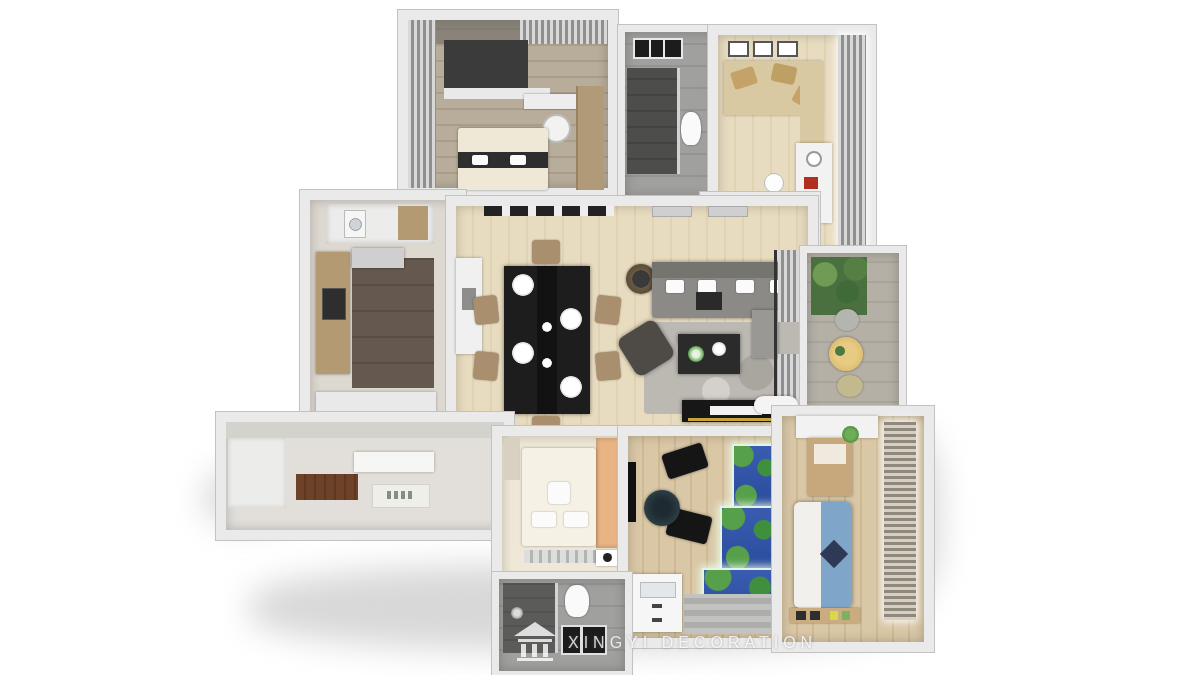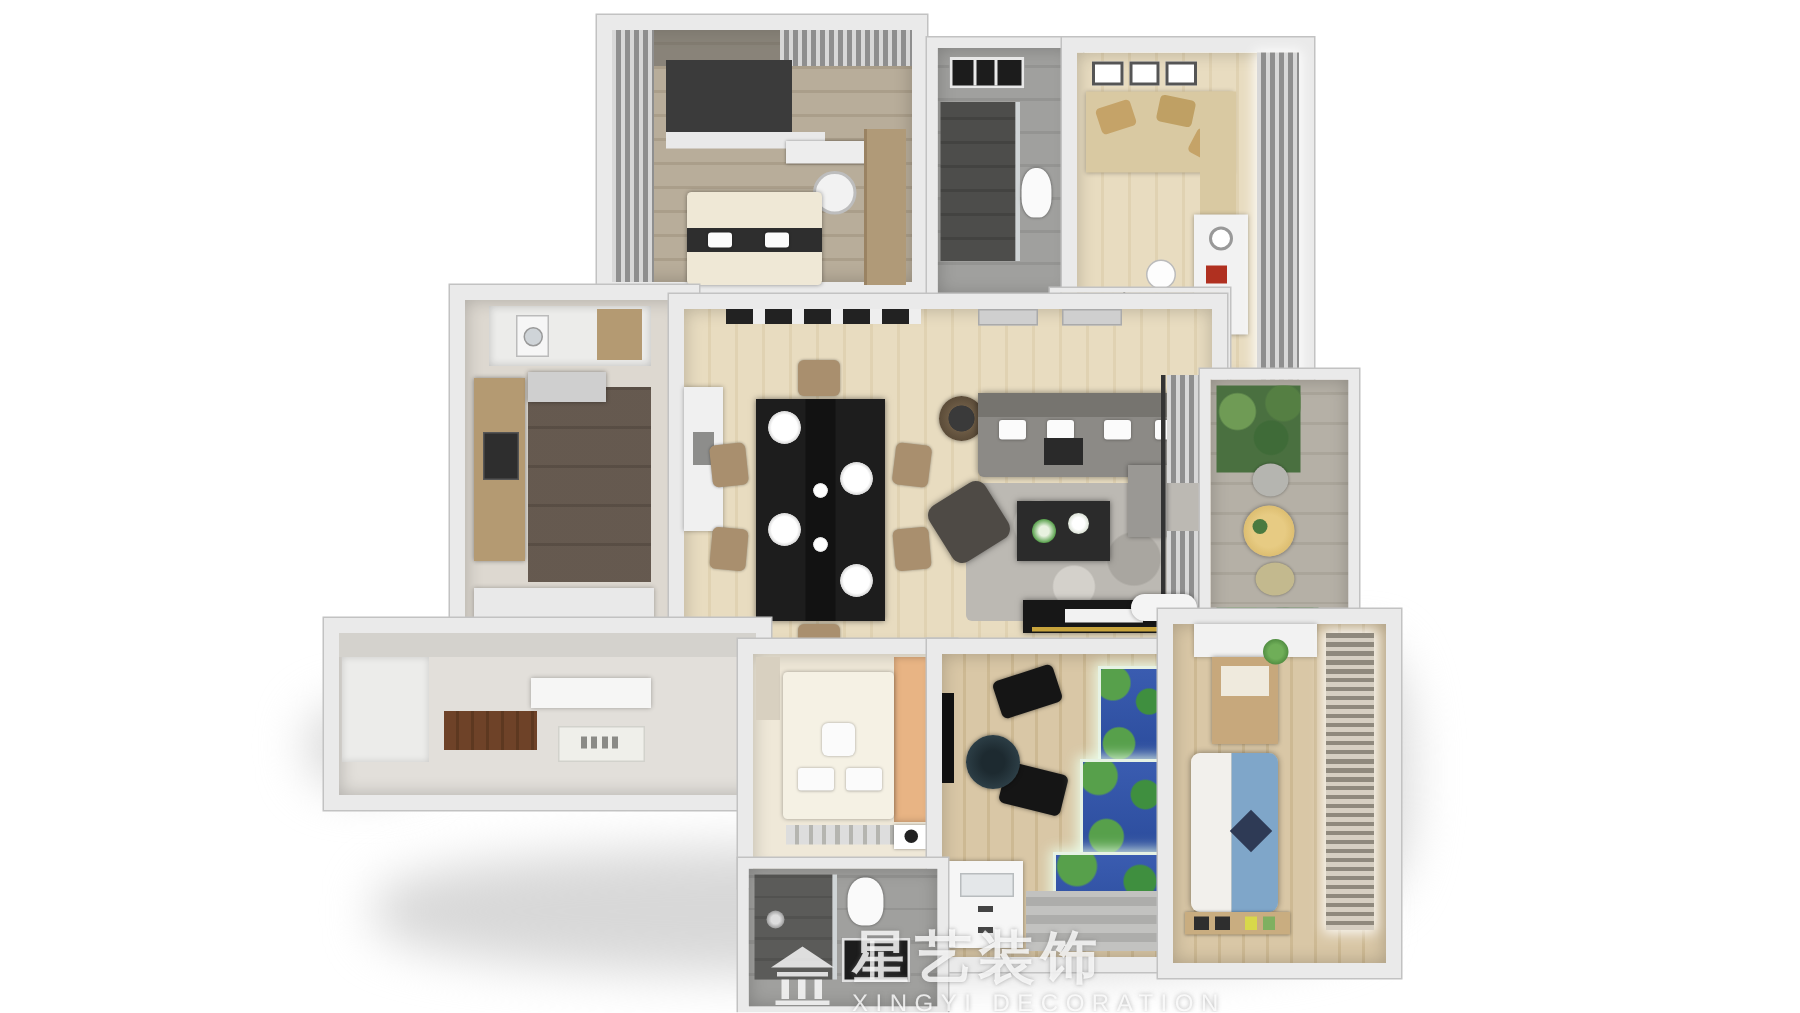--- a/index.html
+++ b/index.html
@@ -270,18 +270,17 @@
   <div class="wm" style="left:512px;top:620px;">
     <svg width="46" height="42" viewBox="0 0 46 42">
       <polygon points="23,2 44,16 2,16" fill="rgba(255,255,255,0.8)"></polygon>
       <rect x="6" y="19" width="34" height="3" fill="rgba(255,255,255,0.8)"></rect>
       <rect x="9" y="24" width="5" height="13" fill="rgba(255,255,255,0.8)"></rect>
       <rect x="20" y="24" width="5" height="13" fill="rgba(255,255,255,0.8)"></rect>
       <rect x="31" y="24" width="5" height="13" fill="rgba(255,255,255,0.8)"></rect>
       <rect x="5" y="38" width="36" height="3" fill="rgba(255,255,255,0.8)"></rect>
     </svg>
     <div>
-      <div class="wm-cn">星艺装饰</div>
       <div class="wm-en">XINGYI DECORATION</div>
     </div>
   </div>
 
 </div>
 
 </body></html>

